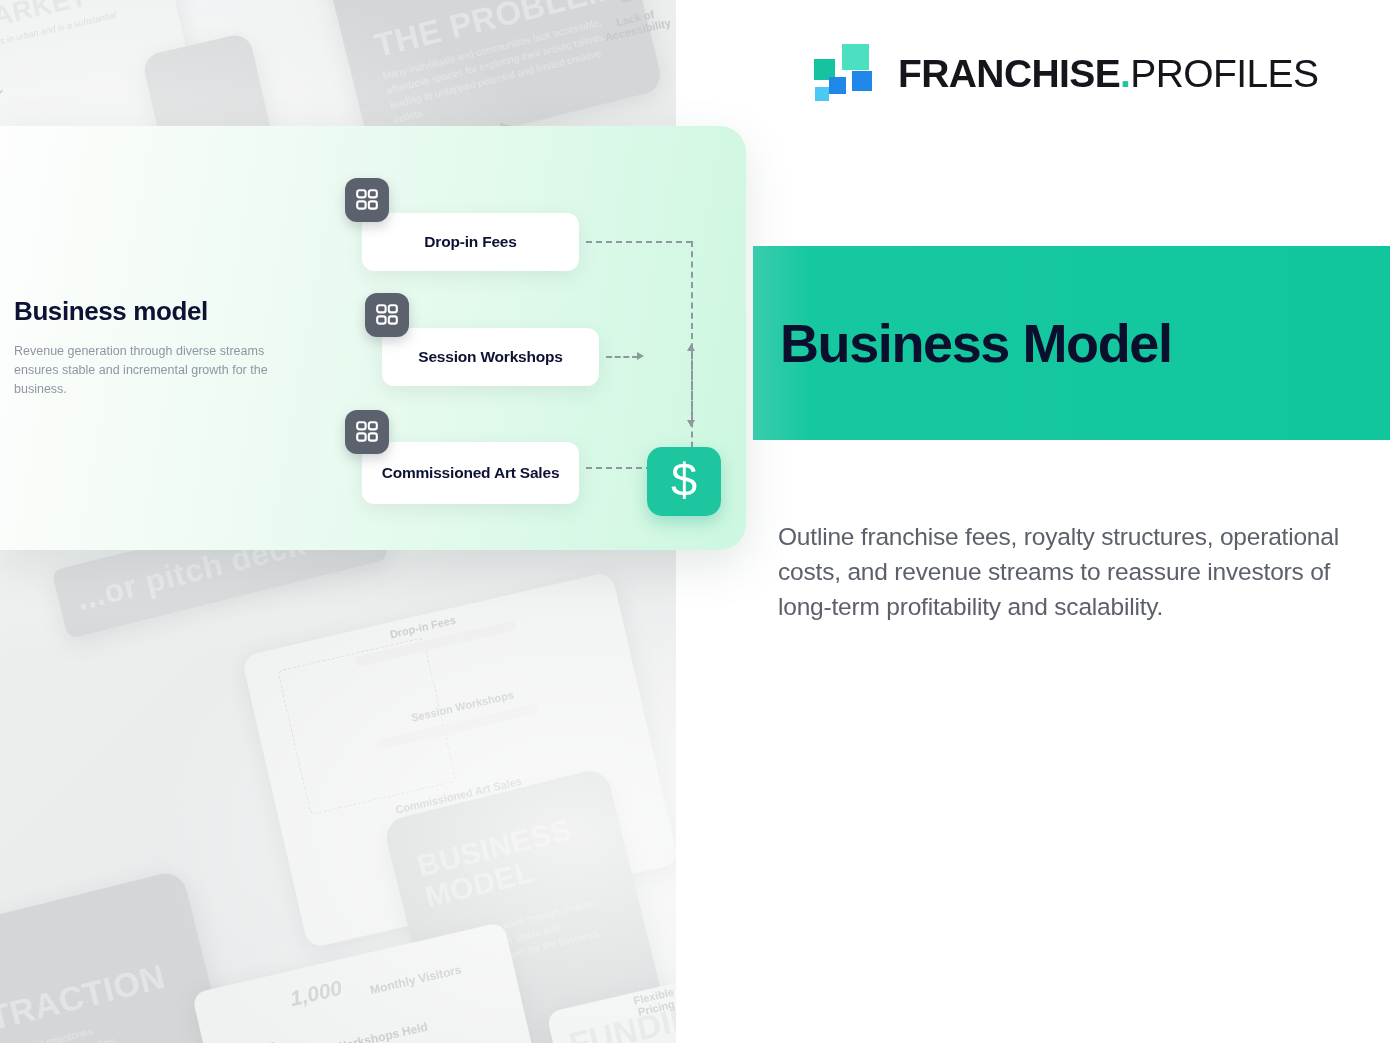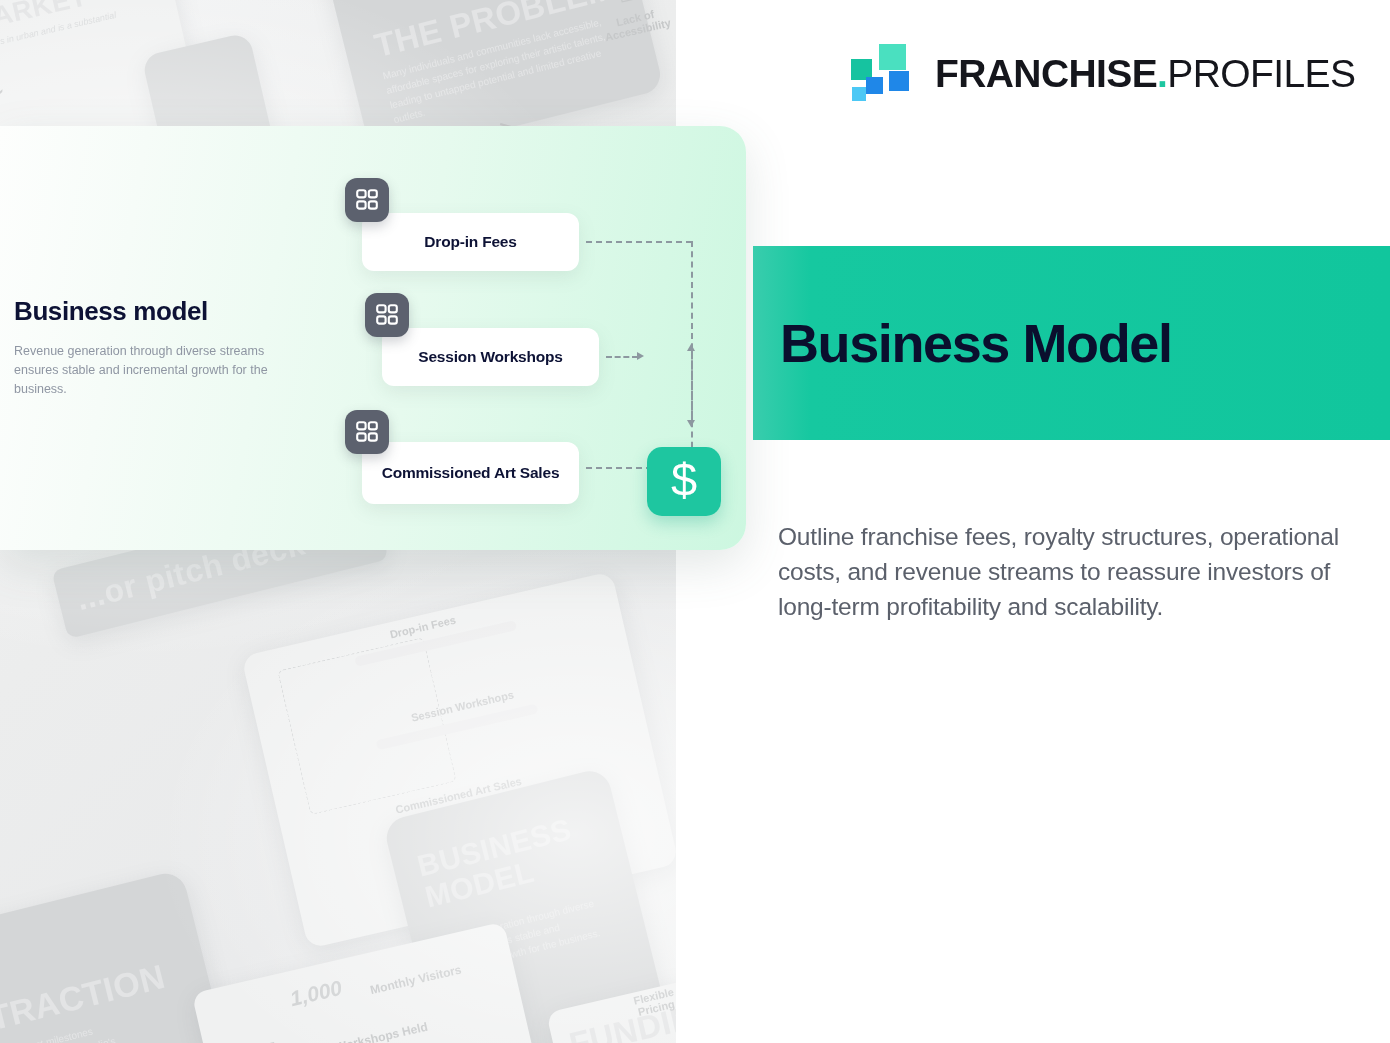--- a/index.html
+++ b/index.html
@@ -55,21 +55,21 @@
 
   .conn { position:absolute; }
   .dh { border-top:2px dashed #8d98a0; }
   .dv { border-left:2px dashed #8d98a0; }
   .arrowhead { position:absolute; width:0; height:0; }
   .ah-down { border-left:4.5px solid transparent; border-right:4.5px solid transparent; border-top:7px solid #8d98a0; }
   .ah-up   { border-left:4.5px solid transparent; border-right:4.5px solid transparent; border-bottom:7px solid #8d98a0; }
   .ah-right{ border-top:4.5px solid transparent; border-bottom:4.5px solid transparent; border-left:7px solid #8d98a0; }
 
   
-  #logo { position:absolute; left:851px; top:43px; display:flex; align-items:center; gap:26px; }
+  #logo { position:absolute; left:814px; top:43px; display:flex; align-items:center; gap:26px; }
   #logo-marks { position:relative; width:58px; height:60px; }
   #logo-marks i { position:absolute; display:block; }
   #logo-text { font-size:39px; font-weight:bold; letter-spacing:-.6px; color:#15161c;
     white-space:nowrap; line-height:1; }
   #logo-text .thin { font-weight:normal; }
   #logo-text .dot { color:#1ec6a0; font-weight:bold; }
 
   #banner { position:absolute; left:753px; top:246px; width:637px; height:194px;
     background:linear-gradient(90deg,#39cdad 0%, #16c8a0 9%, #11c69d 100%);
     display:flex; align-items:center; }

